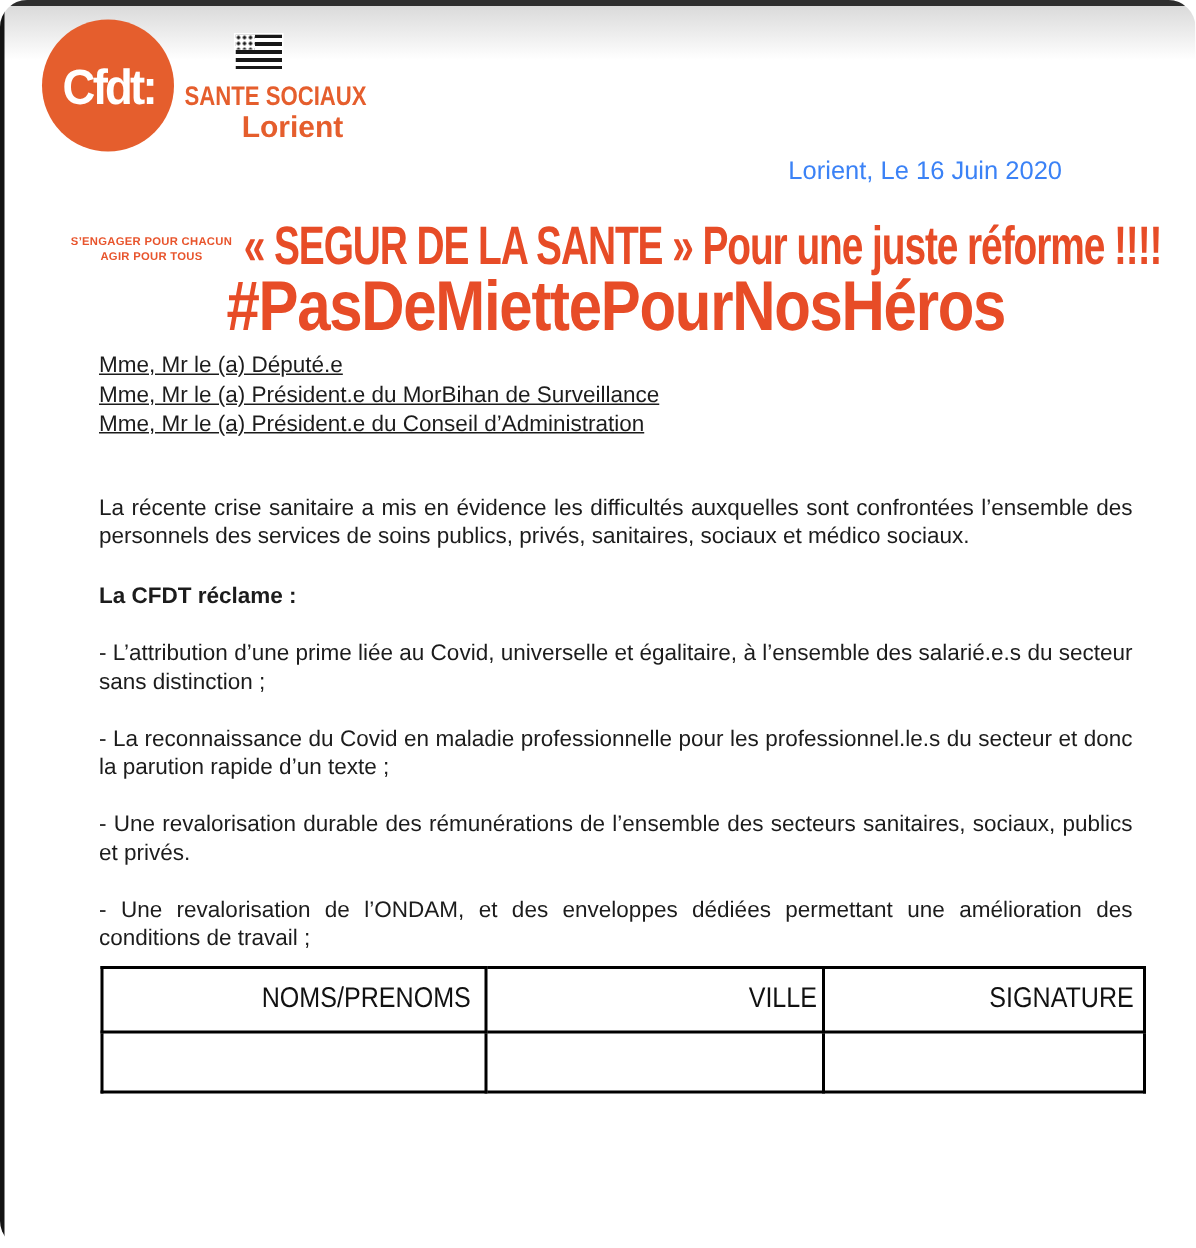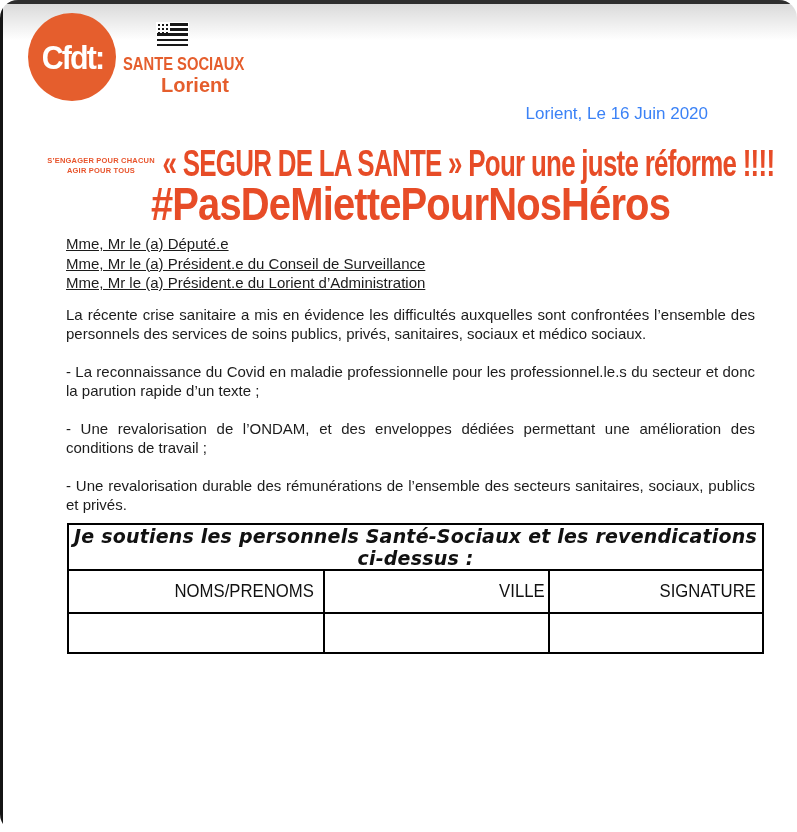--- a/index.html
+++ b/index.html
@@ -40,21 +40,21 @@
   .doc{position:relative;padding:146px 42px 0 66px;}
   .headline1{margin:0;text-align:center;white-space:nowrap;
     color:var(--headline-red,#e74c27);font-size:36px;line-height:36px;font-weight:bold;
     transform:scaleX(.72);letter-spacing:-1px;}
   .headline2{margin:0;text-align:center;white-space:nowrap;
     color:var(--headline-red,#e74c27);font-size:47px;line-height:44px;font-weight:bold;
     transform:scaleX(.85);letter-spacing:-1px;}
 
   .recipients{margin-top:8px;font-size:15px;line-height:19.5px;text-decoration:underline;}
   .para{margin:0;font-size:15px;line-height:19px;text-align:justify;}
-  .intro{margin-top:12px;}
+  .intro{margin-top:36px;}
   .demands-title{margin-top:21px;font-size:15px;line-height:19px;font-weight:bold;}
   .demand{margin-top:19px;}
 
   
   .support{margin:9px 0 0 1px;border-collapse:collapse;table-layout:fixed;width:695px;}
   .support td,.support th{border:2px solid #000;padding:0;background:#fff;}
   .caption-cell{height:36px;text-align:center;vertical-align:middle;
     font-family:"DejaVu Sans",sans-serif;font-style:italic;font-weight:600;
     font-size:19px;letter-spacing:.2px;color:#111;}
   .head-cell{height:41px;text-align:right;vertical-align:middle;font-weight:normal;}
@@ -85,41 +85,40 @@
   </div>
 
   <div class="dateline">Lorient, Le 16 Juin 2020</div>
 
   <div class="doc">
     <div class="headline1">« SEGUR DE LA SANTE » Pour une juste réforme !!!!</div>
     <div class="headline2">#PasDeMiettePourNosHéros</div>
 
     <div class="recipients">
       <div>Mme, Mr le (a) Député.e</div>
-      <div>Mme, Mr le (a) Président.e du Conseil de Surveillance</div>
-      <div>Mme, Mr le (a) Président.e  du Lorient d’Administration</div>
+      <div>Mme, Mr le (a) Président.e du MorBihan de Surveillance</div>
+      <div>Mme, Mr le (a) Président.e  du Conseil d’Administration</div>
     </div>
 
     <p class="para intro">La récente crise sanitaire a mis en évidence les difficultés auxquelles sont confrontées l’ensemble des personnels des services de soins publics, privés, sanitaires, sociaux et médico sociaux.</p>
 
+    <p class="para demands-title">La CFDT réclame :</p>
 
+    <p class="para demand">- L’attribution d’une prime liée au Covid, universelle et égalitaire, à l’ensemble des salarié.e.s du secteur sans distinction ;</p>
     <p class="para demand">- La reconnaissance du Covid en maladie professionnelle pour les professionnel.le.s du secteur et donc la parution rapide d’un texte ;</p>
+    <p class="para demand">- Une revalorisation durable des rémunérations de l’ensemble des secteurs sanitaires, sociaux, publics et privés.</p>
     <p class="para demand">- Une revalorisation de l’ONDAM, et des enveloppes dédiées permettant une amélioration des conditions de travail ;</p>
-    <p class="para demand">- Une revalorisation durable des rémunérations de l’ensemble des secteurs sanitaires, sociaux, publics et privés.</p>
 
     <table class="support">
       <colgroup>
           <col style="width:256px">
           <col style="width:225px">
           <col style="width:214px">
         </colgroup>
       <tbody>
-          <tr>
-        <td class="caption-cell" colspan="3">Je soutiens les personnels Santé-Sociaux et les revendications ci-dessus :</td>
-      </tr>
       <tr>
         <th class="head-cell">
           <span>NOMS/PRENOMS</span></th>
         <th class="head-cell">
           <span>VILLE</span></th>
         <th class="head-cell">
           <span>SIGNATURE</span></th>
       </tr>
       <tr class="blank-row">
         <td></td>

